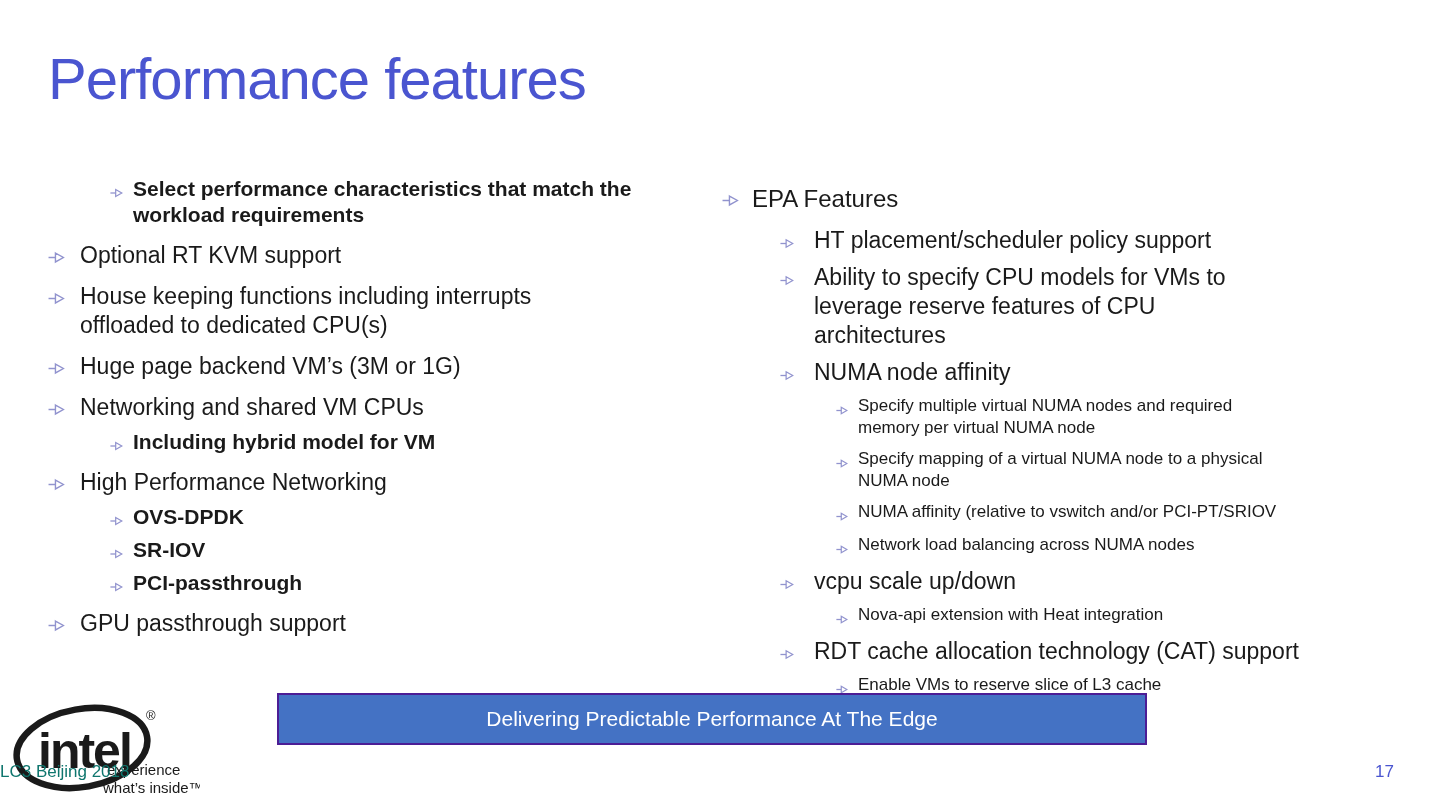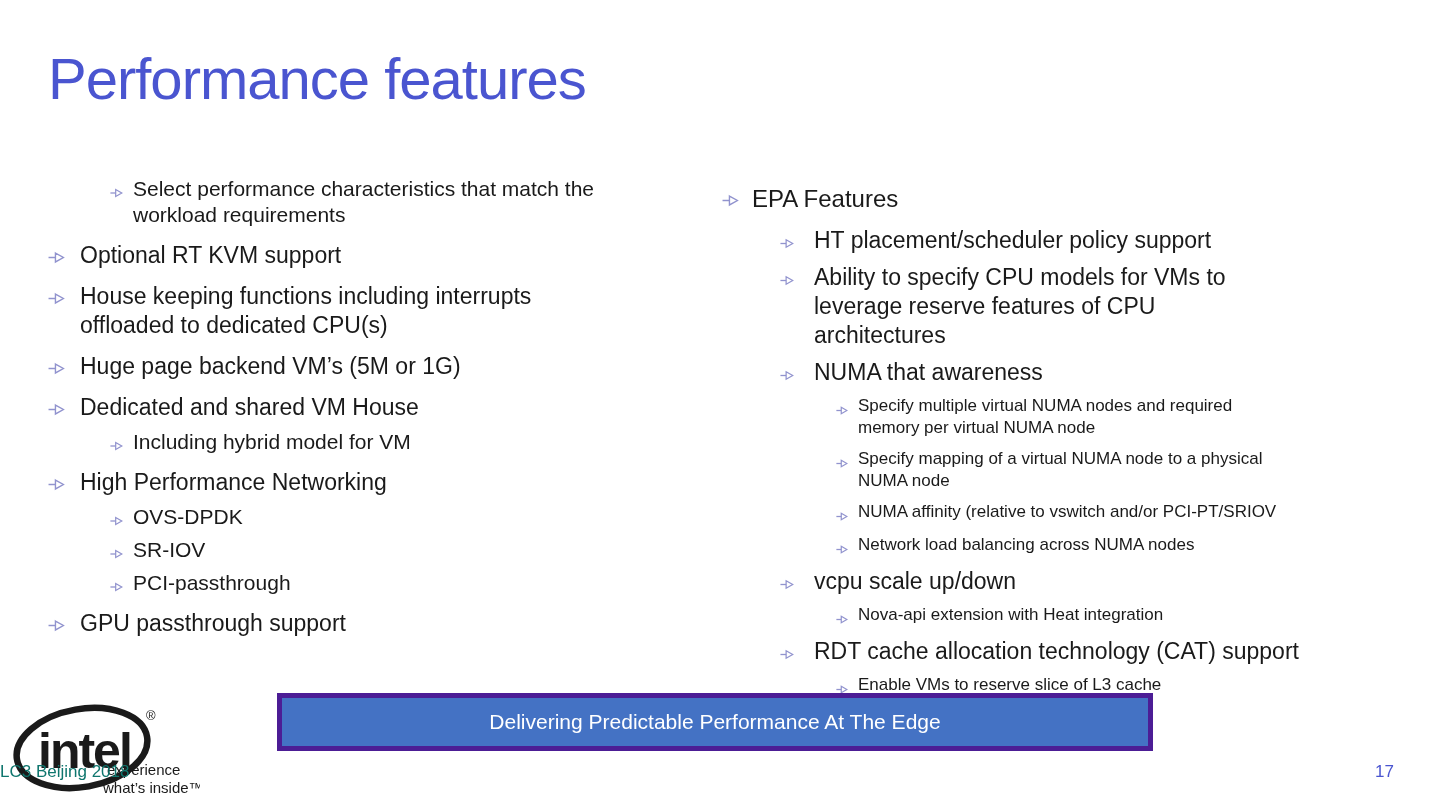--- a/index.html
+++ b/index.html
@@ -17,38 +17,38 @@
   .li{display:flex;align-items:flex-start;}
   .txt{white-space:pre-line;}
   .bullet{flex:0 0 auto;display:block;}
 
   
   .col-left .l1{margin-bottom:12px;}
   .col-left .l1.tight{margin-bottom:7px;}
   .col-left .l2{padding-left:62px;margin-bottom:7px;}
   .col-left .l2.loose{margin-bottom:13px;}
   .col-left .l1 .txt{font-size:23px;line-height:1.26;}
-  .col-left .l2 .txt{font-size:21px;line-height:1.24;}
+  .col-left .l2 .txt{font-size:21px;line-height:1.24;font-weight:bold;}
   .col-left .l1 .bullet{width:17px;margin-right:15px;margin-top:9px;}
   .col-left .l2 .bullet{width:13px;margin-right:10px;margin-top:8px;}
 
   
   .col-right .l1{margin-bottom:12px;}
   .col-right .l2{padding-left:58px;margin-bottom:8px;gap:8px;}
   .col-right .l3{padding-left:114px;margin-bottom:9px;}
   .col-right .l1 .txt{font-size:24px;line-height:1.25;}
   .col-right .l2 .txt{font-size:23px;line-height:1.26;}
   .col-right .l3 .txt{font-size:17px;line-height:1.3;}
   .col-right .l1 .bullet{width:17px;margin-right:13px;margin-top:9px;}
   .col-right .l2 .bullet{width:14px;margin-right:12px;margin-top:9px;}
   .col-right .l3 .bullet{width:12px;margin-right:10px;margin-top:6px;}
 
   .banner{
     position:absolute;left:277px;top:693px;width:866px;height:48px;
-    background:#4472C4;border:5px solid #4c1d95;
+    background:#4472C4;border:2px solid #4c1d95;
     display:flex;align-items:center;justify-content:center;
     color:#ffffff;font-size:21px;
   }
   .footer-conf{
     position:absolute;left:0;top:762px;width:100%;
     color:#0f766e;font-size:17px;
   }
   .footer-page{
     position:absolute;right:46px;top:762px;
     color:#4A55D0;font-size:17px;text-align:right;
@@ -84,28 +84,28 @@
             <path d="M7 1.8 L14.5 6 L7 10.2 Z" stroke="#9193CE" stroke-width="1.3" fill="none"></path>
           </svg></span>
       <span class="txt">House keeping functions including interrupts
 offloaded to dedicated CPU(s)</span>
     </div>
     <div class="li l1">
       <span class="bullet"><svg width="17" height="13" viewBox="0 0 16 12">
             <path d="M0.5 6 H7" stroke="#9193CE" stroke-width="1.4" fill="none"></path>
             <path d="M7 1.8 L14.5 6 L7 10.2 Z" stroke="#9193CE" stroke-width="1.3" fill="none"></path>
           </svg></span>
-      <span class="txt">Huge page backend VM’s (5M or 1G)</span>
+      <span class="txt">Huge page backend VM’s (3M or 1G)</span>
     </div>
     <div class="li l1 tight">
       <span class="bullet"><svg width="17" height="13" viewBox="0 0 16 12">
             <path d="M0.5 6 H7" stroke="#9193CE" stroke-width="1.4" fill="none"></path>
             <path d="M7 1.8 L14.5 6 L7 10.2 Z" stroke="#9193CE" stroke-width="1.3" fill="none"></path>
           </svg></span>
-      <span class="txt">Dedicated and shared VM House</span>
+      <span class="txt">Networking and shared VM CPUs</span>
     </div>
     <div class="li l2 loose">
       <span class="bullet"><svg width="13" height="10" viewBox="0 0 16 12">
             <path d="M0.5 6 H7" stroke="#9193CE" stroke-width="1.6" fill="none"></path>
             <path d="M7 1.8 L14.5 6 L7 10.2 Z" stroke="#9193CE" stroke-width="1.5" fill="none"></path>
           </svg></span>
       <span class="txt">Including hybrid model for VM</span>
     </div>
     <div class="li l1 tight">
       <span class="bullet"><svg width="17" height="13" viewBox="0 0 16 12">
@@ -166,21 +166,21 @@
           </svg></span>
       <span class="txt">Ability to specify CPU models for VMs to
 leverage reserve features of CPU
 architectures</span>
     </div>
     <div class="li l2">
       <span class="bullet"><svg width="14" height="11" viewBox="0 0 16 12">
             <path d="M0.5 6 H7" stroke="#9193CE" stroke-width="1.5" fill="none"></path>
             <path d="M7 1.8 L14.5 6 L7 10.2 Z" stroke="#9193CE" stroke-width="1.4" fill="none"></path>
           </svg></span>
-      <span class="txt">NUMA that awareness</span>
+      <span class="txt">NUMA node affinity</span>
     </div>
     <div class="li l3">
       <span class="bullet"><svg width="12" height="9" viewBox="0 0 16 12">
             <path d="M0.5 6 H7" stroke="#9193CE" stroke-width="1.7" fill="none"></path>
             <path d="M7 1.8 L14.5 6 L7 10.2 Z" stroke="#9193CE" stroke-width="1.6" fill="none"></path>
           </svg></span>
       <span class="txt">Specify multiple virtual NUMA nodes and required
 memory per virtual NUMA node</span>
     </div>
     <div class="li l3">

